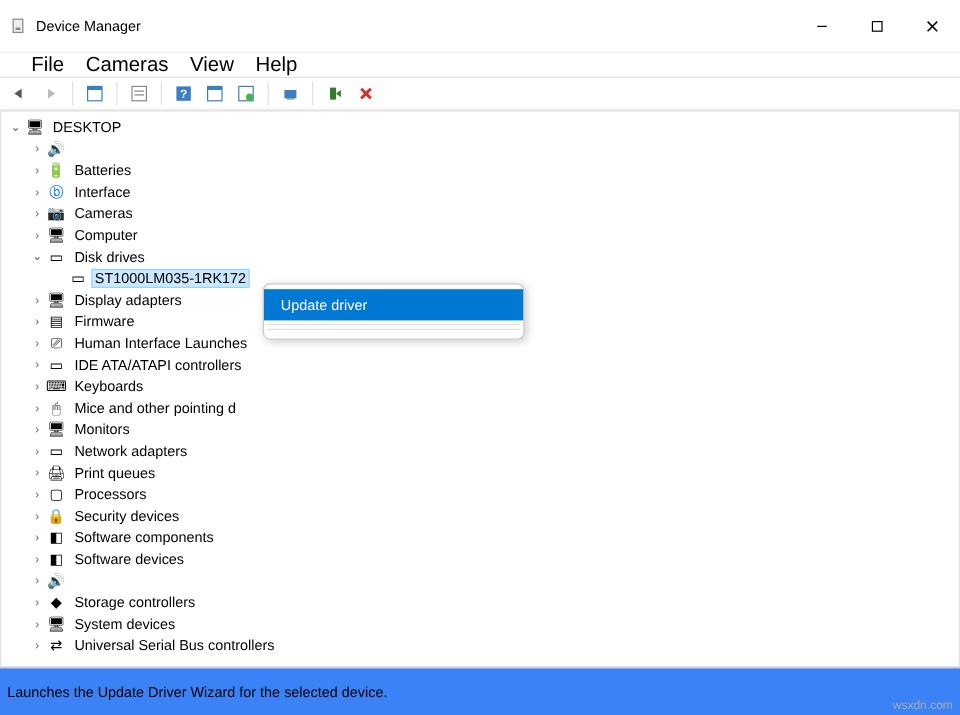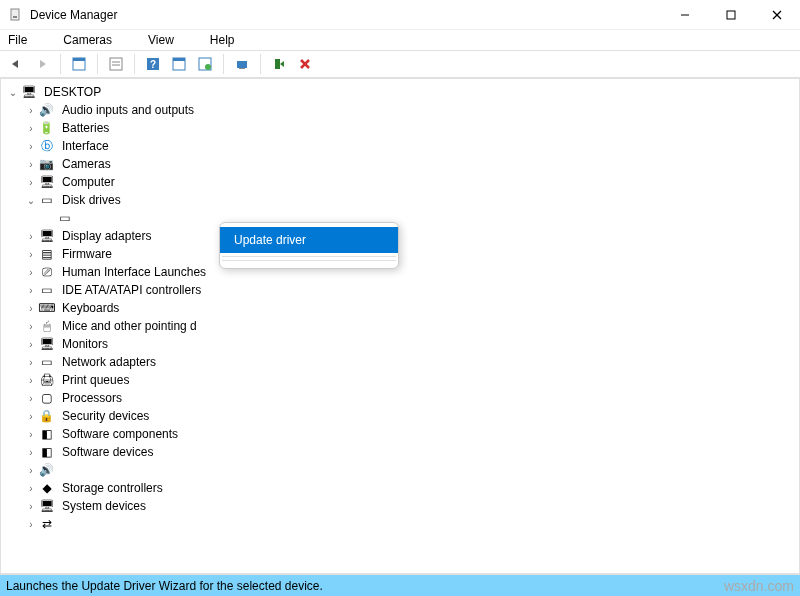--- a/index.html
+++ b/index.html
@@ -10,39 +10,39 @@
     background: #fff;
     width: 800px;
     height: 596px;
     overflow: hidden;
     display: flex;
     flex-direction: column;
   }
   .titlebar {
     display: flex;
     align-items: center;
-    height: 30px;
+    height: 44px;
     padding: 0 0 0 8px;
     border-bottom: 1px solid #eee;
   }
   .titlebar .title-icon {
     width: 16px; height: 16px; margin-right: 6px;
     display: inline-flex; align-items: center; justify-content: center;
   }
   .titlebar .title { flex: 0 0 auto; font-size: 12px; }
   .titlebar .spacer { flex: 1; }
   .win-btn {
     width: 46px; height: 30px;
     display: inline-flex; align-items: center; justify-content: center;
     font-family: "Segoe UI Symbol", sans-serif;
     font-size: 10px;
   }
   .menubar {
-    display: flex; align-items: center; height: 20px; padding: 0 0;
-    font-size: 12px; gap: 20px;
+    display: flex; align-items: center; height: 20px; padding: 0 18px;
+    font-size: 17px; gap: 2px;
   }
   .menubar span { padding: 2px 8px; }
   .toolbar {
     display: flex; align-items: center; height: 28px;
     border-top: 1px solid #e0e0e0; border-bottom: 1px solid #e0e0e0;
     padding: 0 4px; gap: 2px;
   }
   .tbtn {
     width: 24px; height: 24px;
     display: inline-flex; align-items: center; justify-content: center;
@@ -72,33 +72,33 @@
   .node-label { padding: 0 3px; }
   .node.selected .node-label {
     background: #cce8ff; border: 1px solid #99d1ff;
     padding: 0 2px; margin-left: -1px;
   }
   .ctx-menu {
     position: absolute;
     background: #fff; border: 1px solid #ccc;
     border-radius: 6px;
     box-shadow: 2px 2px 8px rgba(0,0,0,0.2);
-    padding: 4px 0; width: 180px;
+    padding: 4px 0; width: 218px;
     font-size: 12px;
   }
   .ctx-item { padding: 6px 14px; }
   .ctx-item.hl { background: #0078d4; color: #fff; }
   .ctx-item.bold { font-weight: bold; }
   .ctx-sep { height: 1px; background: #e0e0e0; margin: 3px 2px; }
   .statusbar {
-    height: 22px; border-top: 1px solid #e0e0e0;
+    height: 40px; border-top: 1px solid #e0e0e0;
     display: flex; align-items: center; padding: 0 6px; font-size: 12px;
-    background: #7dd3fc;
-  }
-  .watermark { position: absolute; right: 6px; bottom: 2px; font-size: 14px; color: #aaa; }
+    background: #3b82f6;
+  }
+  .watermark { position: absolute; right: 6px; bottom: 2px; font-size: 10px; color: #aaa; }
 </style>
 </head>
 <body>
 
 <div class="titlebar">
   <span class="title-icon">
     <svg width="14" height="14" viewBox="0 0 14 14">
         <rect x="2" y="1" width="8" height="11" fill="#eee" stroke="#888"></rect>
         <rect x="4" y="8" width="4" height="2" fill="#888"></rect>
       </svg>
@@ -200,21 +200,20 @@
 <div class="content">
   <div class="tree" id="tree">
       <div class="node" style="padding-left: 6px;">
         <span class="twisty">⌄</span>
         <span class="node-icon">🖥</span>
         <span class="node-label">DESKTOP</span>
       </div>
       <div class="node" style="padding-left: 24px;">
         <span class="twisty">›</span>
         <span class="node-icon">🔊</span>
-        <span class="node-label">Audio inputs and outputs</span>
       </div>
       <div class="node" style="padding-left: 24px;">
         <span class="twisty">›</span>
         <span class="node-icon">🔋</span>
         <span class="node-label">Batteries</span>
       </div>
       <div class="node" style="padding-left: 24px;">
         <span class="twisty">›</span>
         <span class="node-icon" style="color: rgb(0, 120, 212);">ⓑ</span>
         <span class="node-label">Interface</span>
@@ -230,20 +229,21 @@
         <span class="node-label">Computer</span>
       </div>
       <div class="node" style="padding-left: 24px;">
         <span class="twisty">⌄</span>
         <span class="node-icon">▭</span>
         <span class="node-label">Disk drives</span>
       </div>
       <div class="node selected" style="padding-left: 42px;">
         <span class="twisty none"></span>
         <span class="node-icon">▭</span>
+        <span class="node-label">ST1000LM035-1RK172</span>
       </div>
       <div class="node" style="padding-left: 24px;">
         <span class="twisty">›</span>
         <span class="node-icon">🖥</span>
         <span class="node-label">Display adapters</span>
       </div>
       <div class="node" style="padding-left: 24px;">
         <span class="twisty">›</span>
         <span class="node-icon">▤</span>
         <span class="node-label">Firmware</span>
@@ -313,20 +313,21 @@
         <span class="node-label">Storage controllers</span>
       </div>
       <div class="node" style="padding-left: 24px;">
         <span class="twisty">›</span>
         <span class="node-icon">🖥</span>
         <span class="node-label">System devices</span>
       </div>
       <div class="node" style="padding-left: 24px;">
         <span class="twisty">›</span>
         <span class="node-icon">⇄</span>
+        <span class="node-label">Universal Serial Bus controllers</span>
       </div>
     </div>
 
   <div class="ctx-menu" id="ctx" style="left: 218px; top: 143px;">
       <div class="ctx-item hl">Update driver</div>
       <div class="ctx-sep"></div>
       <div class="ctx-sep"></div>
     </div>
 </div>
 

